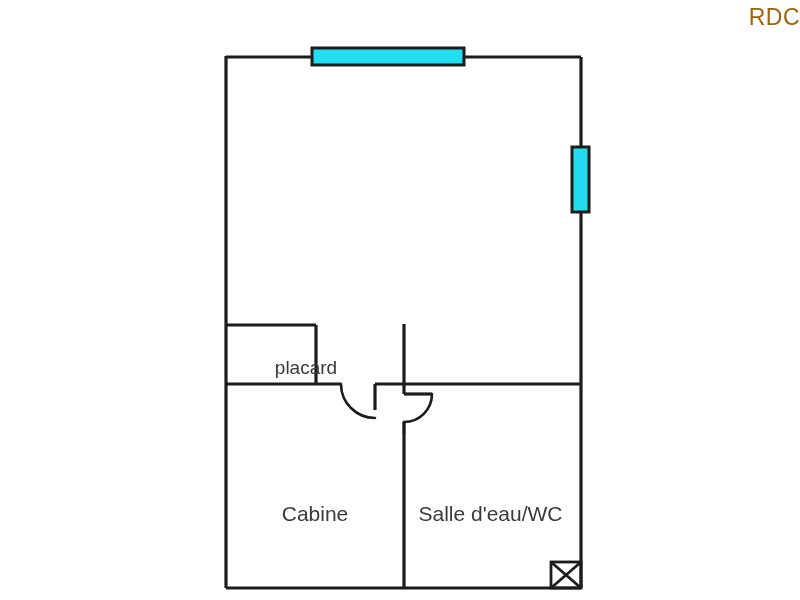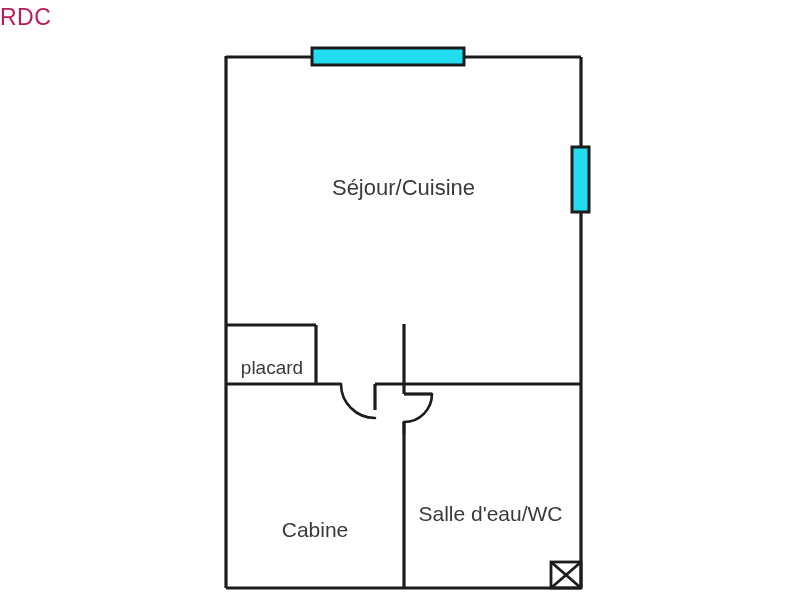--- a/index.html
+++ b/index.html
@@ -27,24 +27,24 @@
     top: 0;
     width: 800px;
     height: 600px;
     display: block;
   }
   .plan-title {
     position: absolute;
     left: 0;
     top: 0;
     width: 800px;
-    text-align: left;
+    text-align: right;
     font-family: "Liberation Sans", sans-serif;
     font-size: 23px;
-    color: #be185d;
+    color: #a16207;
     letter-spacing: 0.5px;
     line-height: 34px;
   }
   .room-label {
     position: absolute;
     font-family: "Liberation Sans", sans-serif;
     color: #3a3a3a;
     white-space: nowrap;
     line-height: 1;
   }
@@ -54,28 +54,28 @@
     width: 355px;
     text-align: center;
     font-size: 22px;
   }
   #label-placard {
     left: 226px;
     top: 358px;
     width: 92px;
     text-align: center;
     font-size: 19px;
+    padding-left: 34px;
   }
   #label-cabine {
     left: 226px;
     top: 503px;
     width: 178px;
     text-align: center;
     font-size: 21px;
-    margin-top: 16px;
   }
   #label-salledeau {
     left: 404px;
     top: 503px;
     width: 173px;
     text-align: center;
     font-size: 21px;
   }
 </style>
 </head>
@@ -138,21 +138,20 @@
     </g>
 
     <g stroke="#1c1c1c" stroke-width="2.8" fill="none">
       <rect x="551" y="562" width="30" height="26"></rect>
       <line x1="551" y1="562" x2="581" y2="588"></line>
       <line x1="581" y1="562" x2="551" y2="588"></line>
     </g>
 
   </svg>
 
-  <div class="room-label" id="label-sejour">Séjour/Cuisine</div>
 
   <div class="room-label" id="label-placard">placard</div>
 
   <div class="room-label" id="label-cabine">Cabine</div>
 
   <div class="room-label" id="label-salledeau">Salle d'eau/WC</div>
 
 </div>
 
 </body></html>

